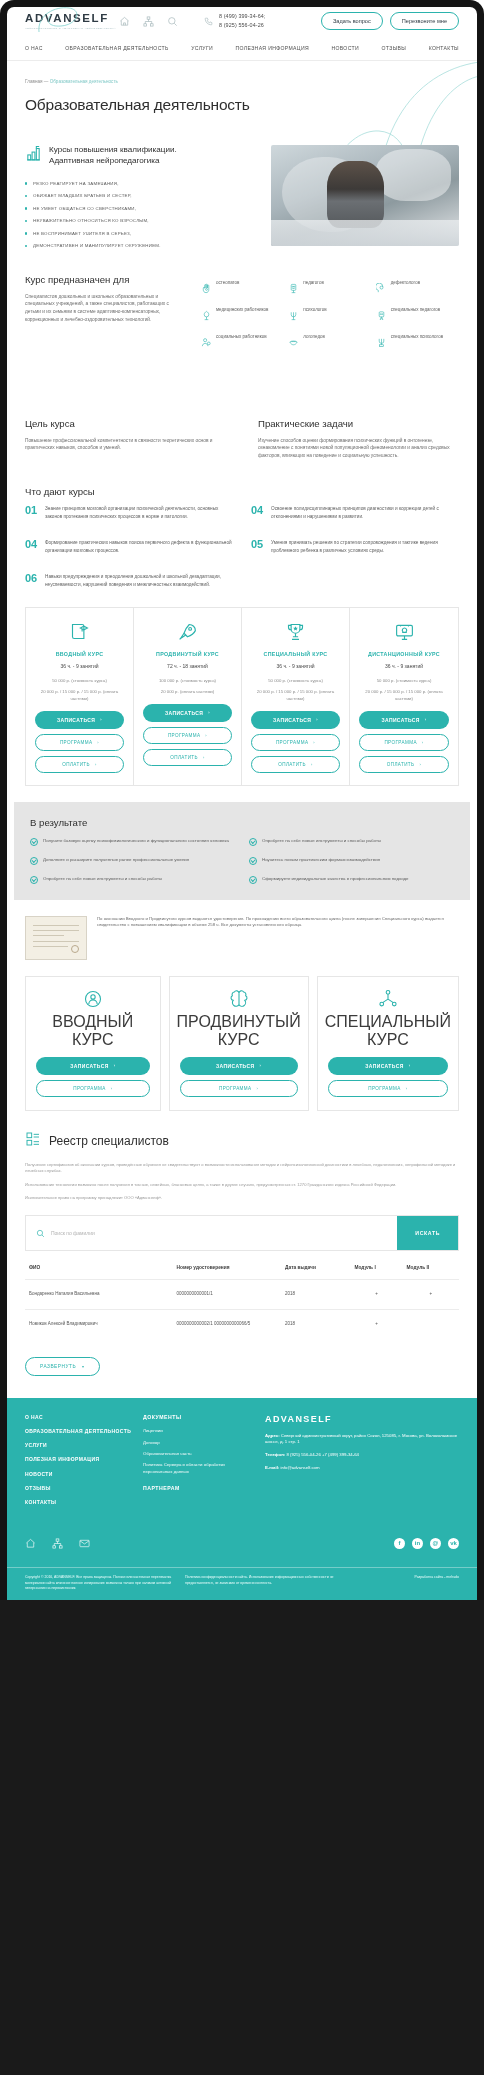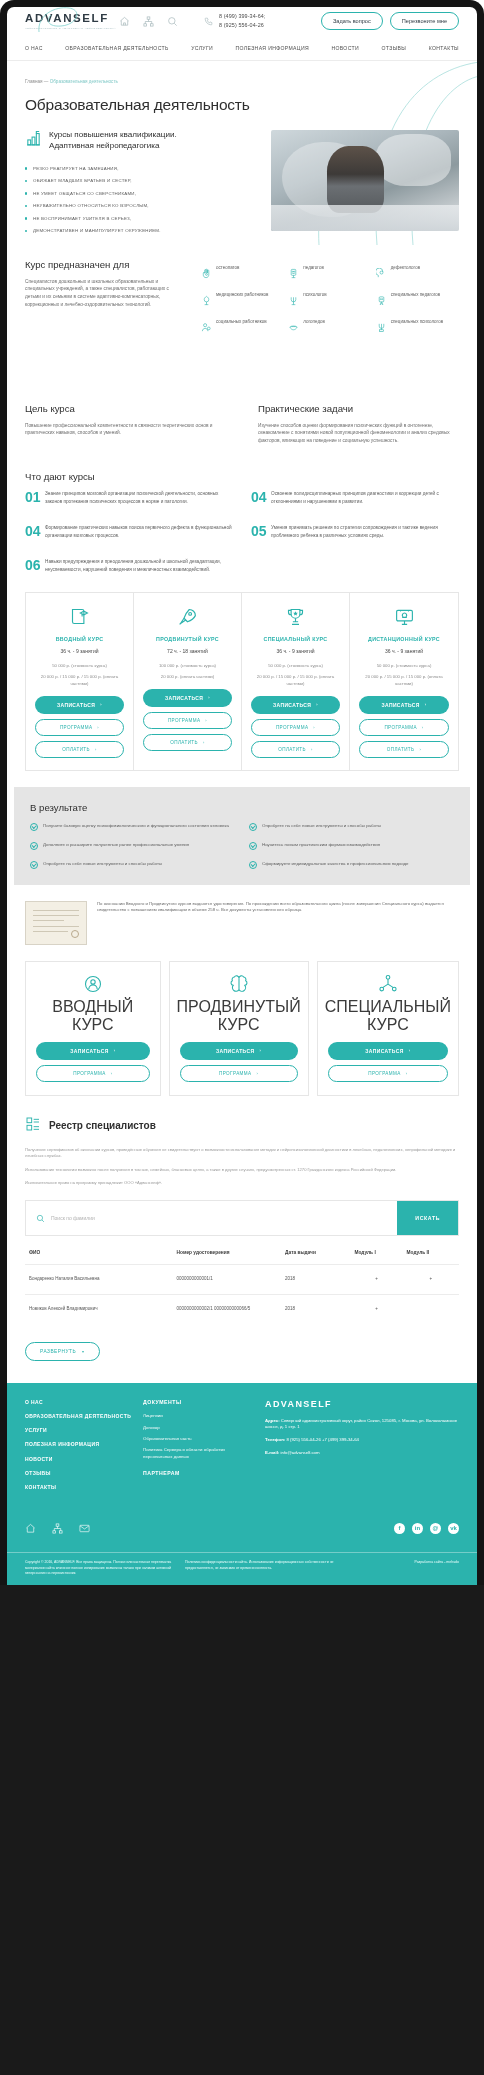--- a/index.html
+++ b/index.html
@@ -34,21 +34,21 @@
   .nav a{font-size:5.1px;letter-spacing:.35px;color:#4e4e4e;text-decoration:none;white-space:nowrap;}
   .hdr-rule{height:1px;background:#ececec;margin:0 0 0 0;}
 
   
   .hero{position:relative;padding:18px 18px 0 18px;min-height:150px;}
   .hero-curves{position:absolute;right:-10px;top:-6px;width:260px;height:190px;z-index:0;}
   .crumb{font-size:4.6px;color:#8e8e8e;position:relative;z-index:2;}
   .crumb .acc{color:#7fc8c6;}
   .h1{font-size:15.5px;font-weight:400;color:#2f2f2f;margin-top:12px;letter-spacing:-.2px;
       position:relative;z-index:2;}
-  .hero-body{display:flex;gap:27px;margin-top:16px;position:relative;z-index:2;}
+  .hero-body{display:flex;gap:27px;margin-top:31px;position:relative;z-index:2;}
   .hero-left{width:228px;}
   .course-head{display:flex;gap:7px;align-items:flex-start;}
   .course-head .ttl{font-size:8.1px;line-height:1.34;color:#2f2f2f;}
   .bullets{margin-top:14px;}
   .bullets li{list-style:none;font-size:4.4px;letter-spacing:.25px;color:#5b5b5b;
               margin-bottom:7.5px;position:relative;padding-left:8px;text-transform:uppercase;}
   .bullets li:before{content:"";position:absolute;left:0;top:1.6px;width:2.4px;height:2.4px;
               border-radius:50%;background:#2bb3ad;}
   .hero-photo{width:196px;height:101px;border-radius:2px;position:relative;overflow:hidden;
       background:linear-gradient(160deg,#cfd8dc 0%,#aab6bc 38%,#8d9a9f 60%,#e8eaec 100%);}
@@ -73,21 +73,21 @@
   .cf-item{display:flex;gap:4px;align-items:flex-start;}
   .cf-item .lbl{font-size:4.5px;line-height:1.42;color:#5d5d5d;}
 
   
   .two{display:flex;gap:32px;margin-top:44px;}
   .two>div{flex:1;}
 
   
   .wg{display:grid;grid-template-columns:1fr 1fr;gap:19px 18px;margin-top:6px;}
   .wg-item{display:flex;gap:6px;align-items:flex-start;}
-  .wg-num{font-size:14px;color:#2bb3ad;font-weight:700;line-height:1;min-width:14px;}
+  .wg-num{font-size:11px;color:#2bb3ad;font-weight:700;line-height:1;min-width:14px;}
   .wg-txt{font-size:4.7px;line-height:1.62;color:#5d5d5d;}
 
   
   .cards{display:grid;grid-template-columns:repeat(4,1fr);border:1px solid #e6e6e6;
          background:#fff;margin-top:18px;}
   .card{padding:11px 6px 12px 6px;border-right:1px solid #e6e6e6;text-align:center;}
   .card:last-child{border-right:none;}
   .card .ic{height:25px;display:flex;align-items:center;justify-content:center;margin-bottom:7px;}
   .card .name{font-size:5.3px;font-weight:700;color:#2bb3ad;letter-spacing:.35px;margin-bottom:6px;}
   .card .hours{font-size:5px;color:#474747;margin-bottom:9px;}
@@ -119,21 +119,21 @@
     border:1px solid #b9a98d;}
   .dip-txt{font-size:4.3px;line-height:1.6;color:#6d6d6d;}
 
   
   .cards3{display:grid;grid-template-columns:repeat(3,1fr);gap:8px;padding:16px 18px 0 18px;}
   .c3{border:1px solid #e6e6e6;padding:12px 7px 13px 7px;text-align:center;background:#fff;}
 
   
   .reg{padding:20px 18px 0 18px;position:relative;}
   .reg-head{display:flex;align-items:center;gap:8px;margin-bottom:11px;}
-  .reg-title{font-size:10px;color:#2f2f2f;font-weight:bold;}
+  .reg-title{font-size:12px;color:#2f2f2f;}
   .reg-p{font-size:4.1px;line-height:1.62;color:#9a9a9a;margin-bottom:7px;}
   .search{display:flex;margin-top:13px;border:1px solid #e6e6e6;background:#fff;}
   .search .f{flex:1;display:flex;align-items:center;gap:6px;padding:8px 10px;}
   .search .ph{font-size:5px;color:#b3b3b3;}
   .search .go{background:#2bb3ad;color:#fff;font-size:5.2px;letter-spacing:.6px;font-weight:600;
      padding:8px 18px;display:flex;align-items:center;}
   table{width:100%;border-collapse:collapse;margin-top:14px;}
   th{font-size:4.8px;font-weight:700;color:#3d3d3d;text-align:left;padding:0 4px 9px 4px;}
   td{font-size:4.5px;color:#555;padding:11px 4px;border-top:1px solid #ececec;vertical-align:middle;
      line-height:1.5;}

